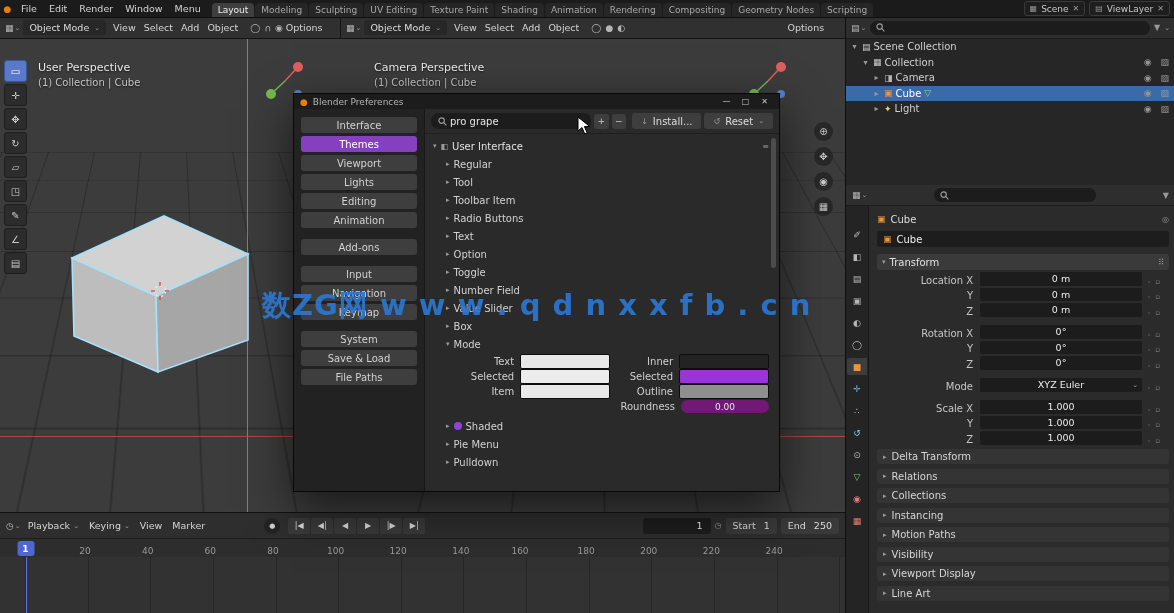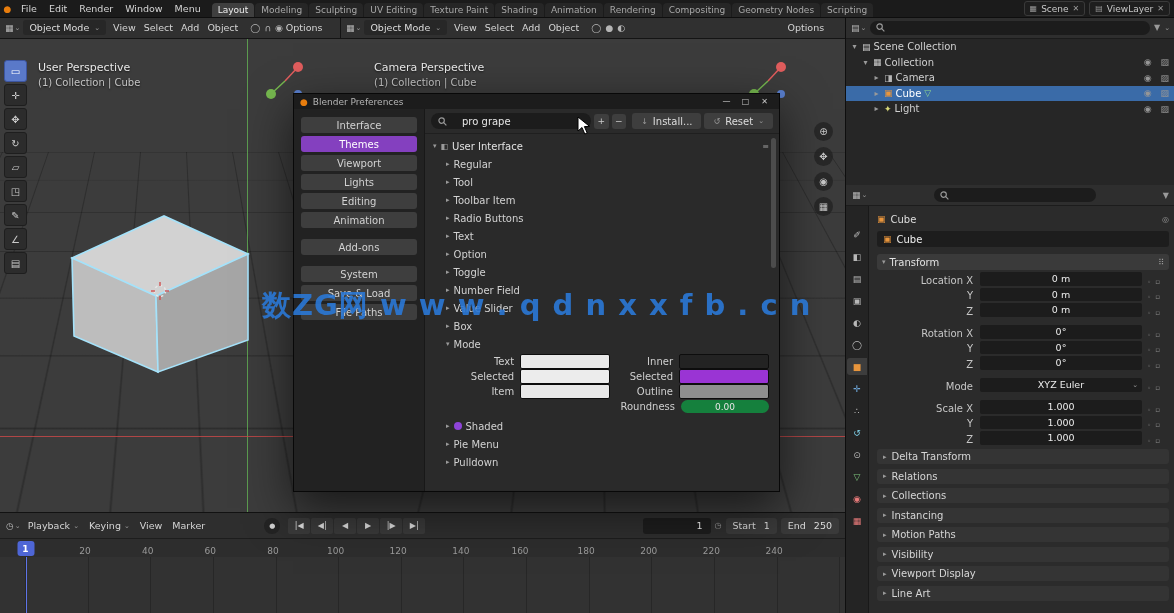--- a/index.html
+++ b/index.html
@@ -94,32 +94,32 @@
   .pr-title{height:15px;background:#1c1c1c;display:flex;align-items:center;gap:5px;padding:0 6px;font-size:9px;color:#b5b5b5;flex:none}
   .winbtns{margin-left:auto;display:flex;gap:2px}
   .winbtn{width:17px;text-align:center;color:#c5c5c5;font-size:8px}
   .pr-body{flex:1;display:flex;min-height:0}
   .pr-side{width:116px;background:#222;border-right:1px solid #181818;padding:8px 7px;display:flex;flex-direction:column;flex:none}
   .sgroup{display:flex;flex-direction:column;gap:3px;margin-bottom:11px}
   .sbtn{height:16px;background:#3e3e3e;border-radius:3px;display:flex;align-items:center;justify-content:center;color:#d2d2d2;white-space:nowrap}
   .sbtn.active{background:#8440bf;color:#fff}
   .pr-main{flex:1;display:flex;flex-direction:column;min-width:0}
   .pr-toolbar{display:flex;align-items:center;gap:3px;padding:4px 6px;border-bottom:1px solid #1f1f1f;flex:none}
-  .searchfield{width:160px;height:16px;background:#1c1c1c;border-radius:8px;display:flex;align-items:center;gap:15px;padding:0 7px;color:#e5e5e5}
+  .searchfield{width:160px;height:16px;background:#1c1c1c;border-radius:8px;display:flex;align-items:center;gap:3px;padding:0 7px;color:#e5e5e5}
   .minibtn{width:16px;height:15px;background:#3e3e3e;border-radius:3px;display:flex;align-items:center;justify-content:center;color:#ccc;font-size:9px}
   .prbtn{height:16px;background:#3e3e3e;border-radius:3px;display:flex;align-items:center;gap:5px;padding:0 9px;color:#ddd;white-space:nowrap}
   .pr-content{flex:1;position:relative;padding:3px 10px 3px 8px;overflow:hidden}
   .trrow{display:flex;align-items:center;gap:4px;height:18px;color:#e2e2e2}
   .titem{display:flex;align-items:center;gap:4px;height:18px;padding-left:13px;color:#d2d2d2}
   .mp{margin:1px 0 3px 30px}
   .mprow{display:flex;align-items:center;gap:6px;height:15px}
   .mplab{width:54px;text-align:right;color:#cfcfcf}
   .mpsw{width:88px;height:13px;border-radius:2px;border:1px solid #0d0d0d;flex:none}
   .mplab2{width:60px;text-align:right;color:#cfcfcf}
-  .mpfield{width:88px;height:13px;background:#15803d;border-radius:7px;display:flex;align-items:center;justify-content:center;color:#e5e5e5;font-size:9px;flex:none}
+  .mpfield{width:88px;height:13px;background:#701a75;border-radius:7px;display:flex;align-items:center;justify-content:center;color:#e5e5e5;font-size:9px;flex:none}
   .cdot{width:8px;height:8px;border-radius:50%;display:inline-block}
   .vscroll{position:absolute;right:3px;top:4px;width:5px;height:130px;background:#4c4c4c;border-radius:3px}
   
   .watermark{position:absolute;left:262px;top:286px;z-index:60;color:rgba(42,120,214,.9);font-size:29px;font-weight:bold;letter-spacing:1px;white-space:nowrap;pointer-events:none}
   .cursor{position:absolute;left:577px;top:116px;z-index:70;pointer-events:none}
 </style>
 </head>
 <body>
 
 <div class="app">
@@ -572,20 +572,25 @@
             <div class="sbtn active">Themes</div>
             <div class="sbtn">Viewport</div>
             <div class="sbtn">Lights</div>
             <div class="sbtn">Editing</div>
             <div class="sbtn">Animation</div>
           </div>
           <div class="sgroup">
             <div class="sbtn">Add-ons</div>
           </div>
           <div class="sgroup">
+            <div class="sbtn">Input</div>
+            <div class="sbtn">Navigation</div>
+            <div class="sbtn">Keymap</div>
+          </div>
+          <div class="sgroup">
             <div class="sbtn">System</div>
             <div class="sbtn">Save &amp; Load</div>
             <div class="sbtn">File Paths</div>
           </div>
         </div>
       <div class="pr-main">
         <div class="pr-toolbar">
           <span class="searchfield">
             <svg width="9" height="9" viewBox="0 0 10 10">
                 <circle cx="4" cy="4" r="3" fill="none" stroke="#9a9a9a" stroke-width="1.3"></circle>

